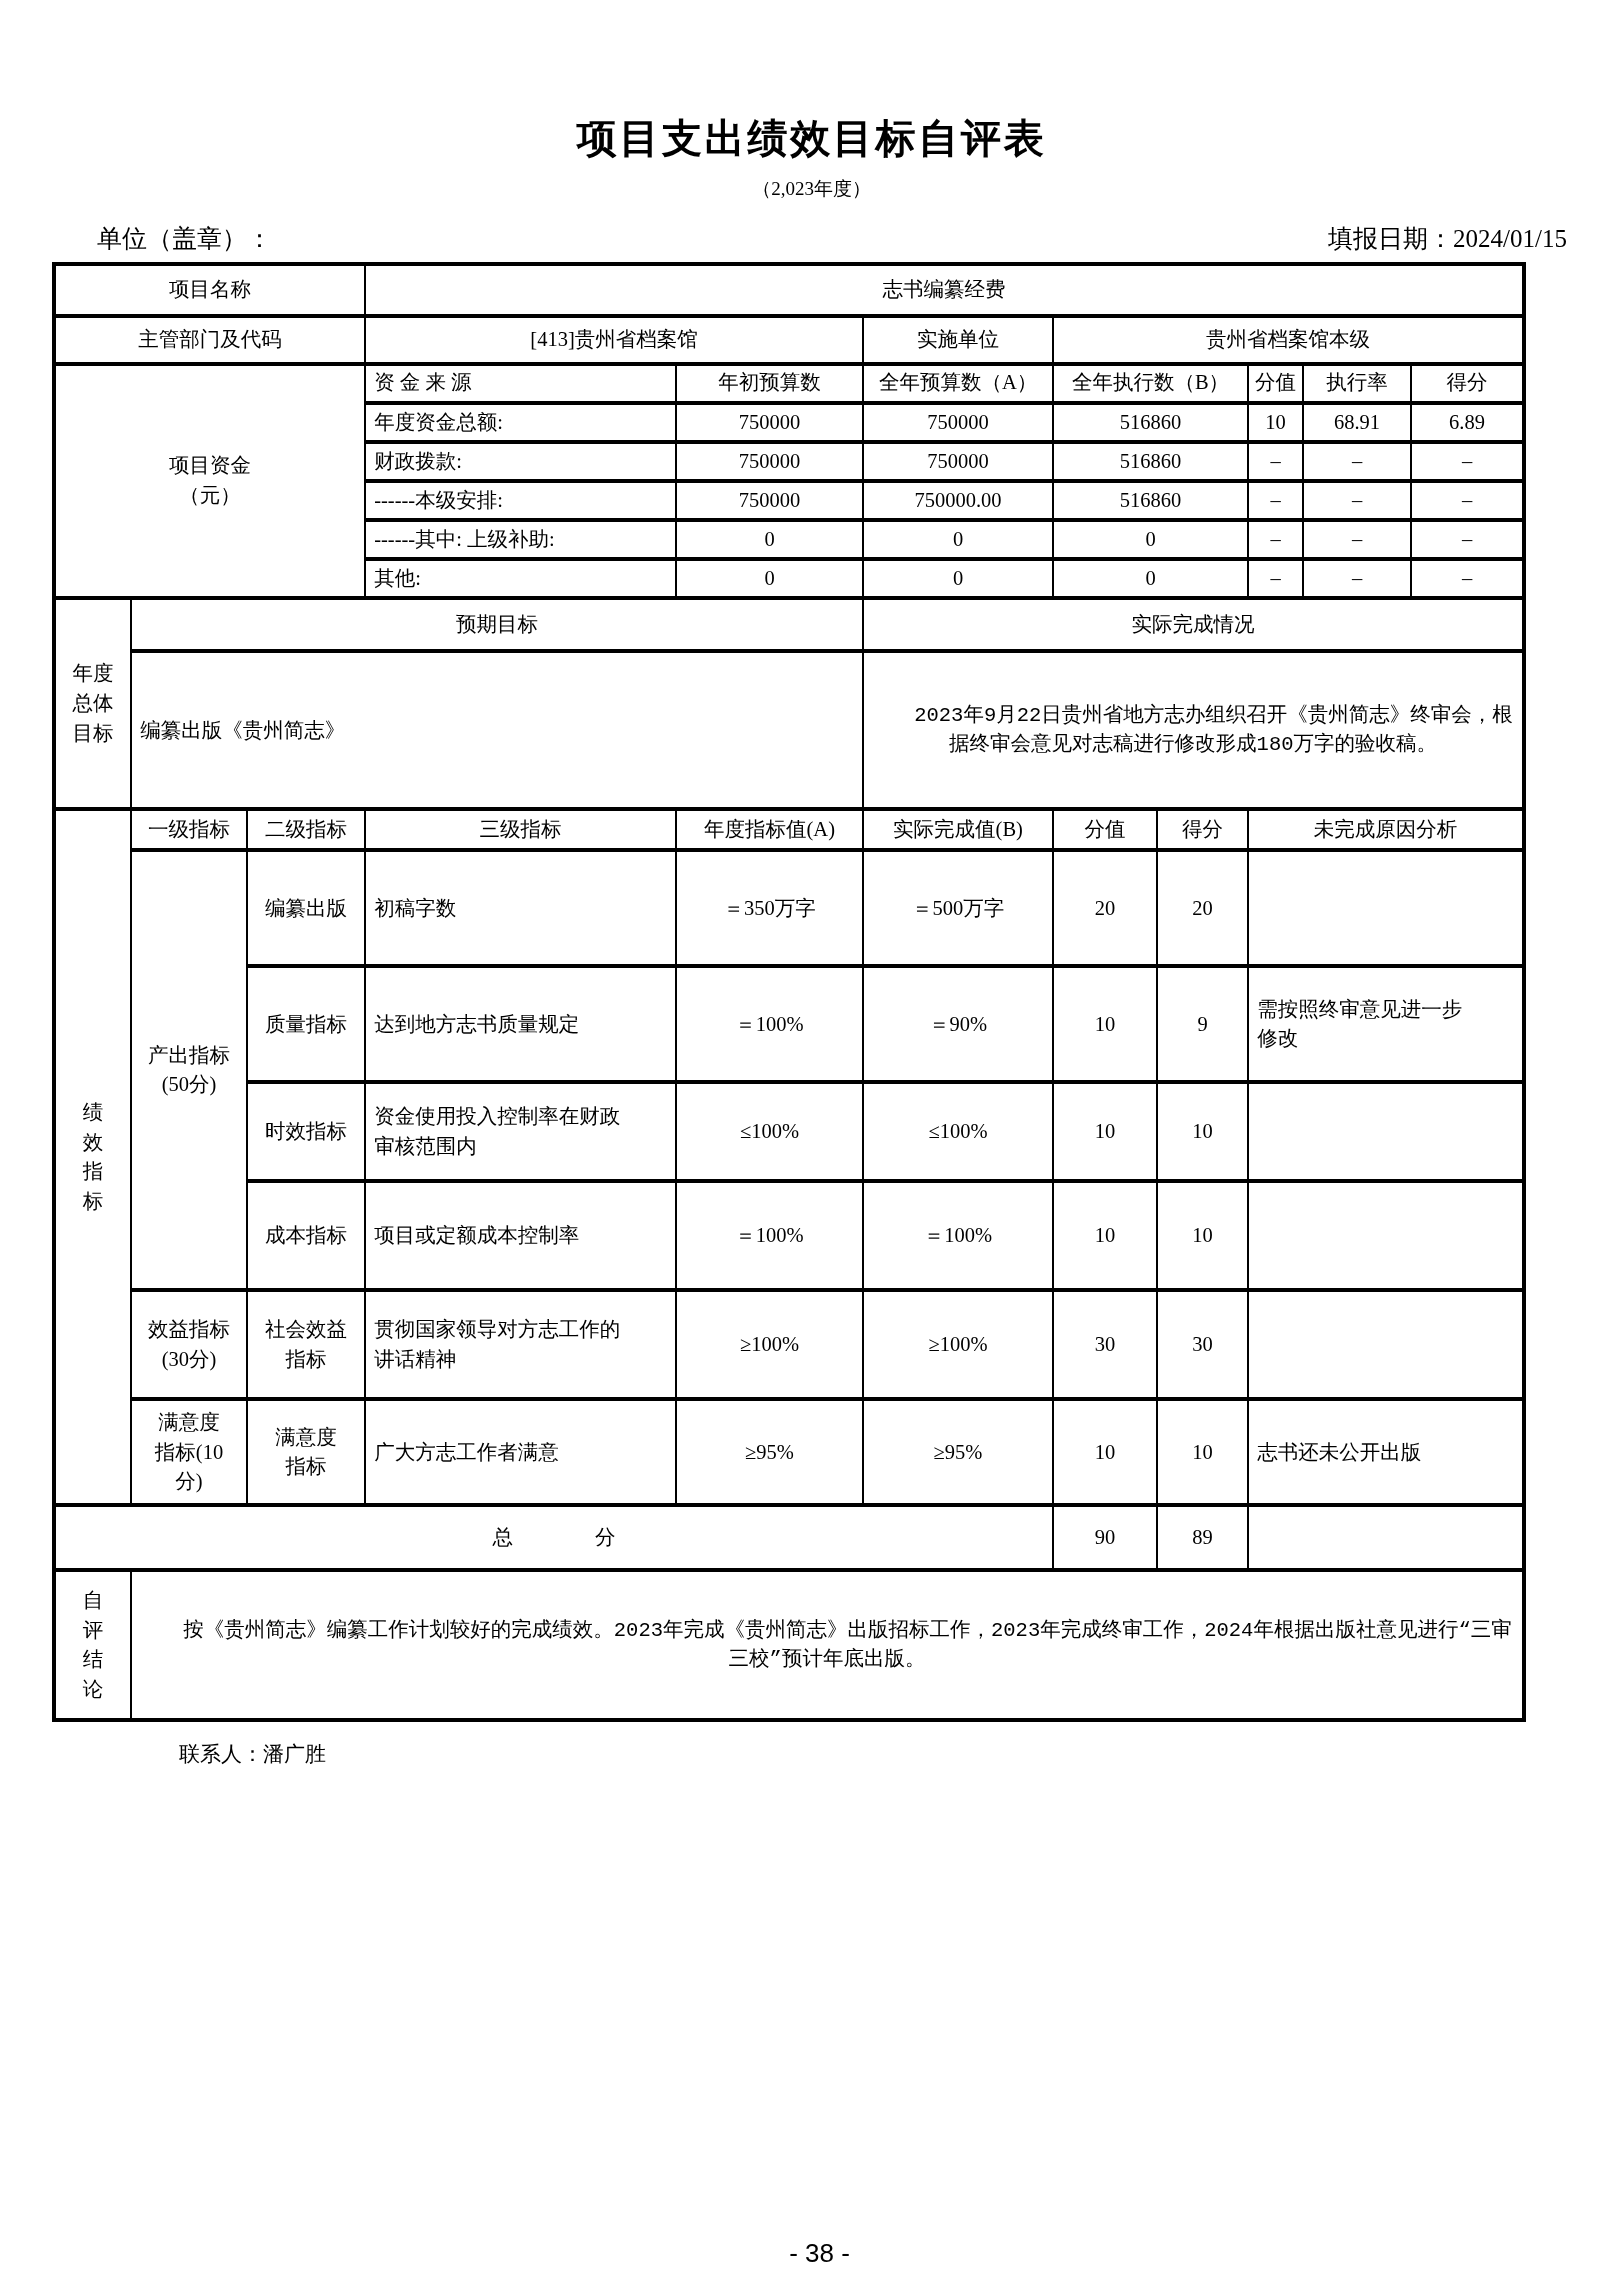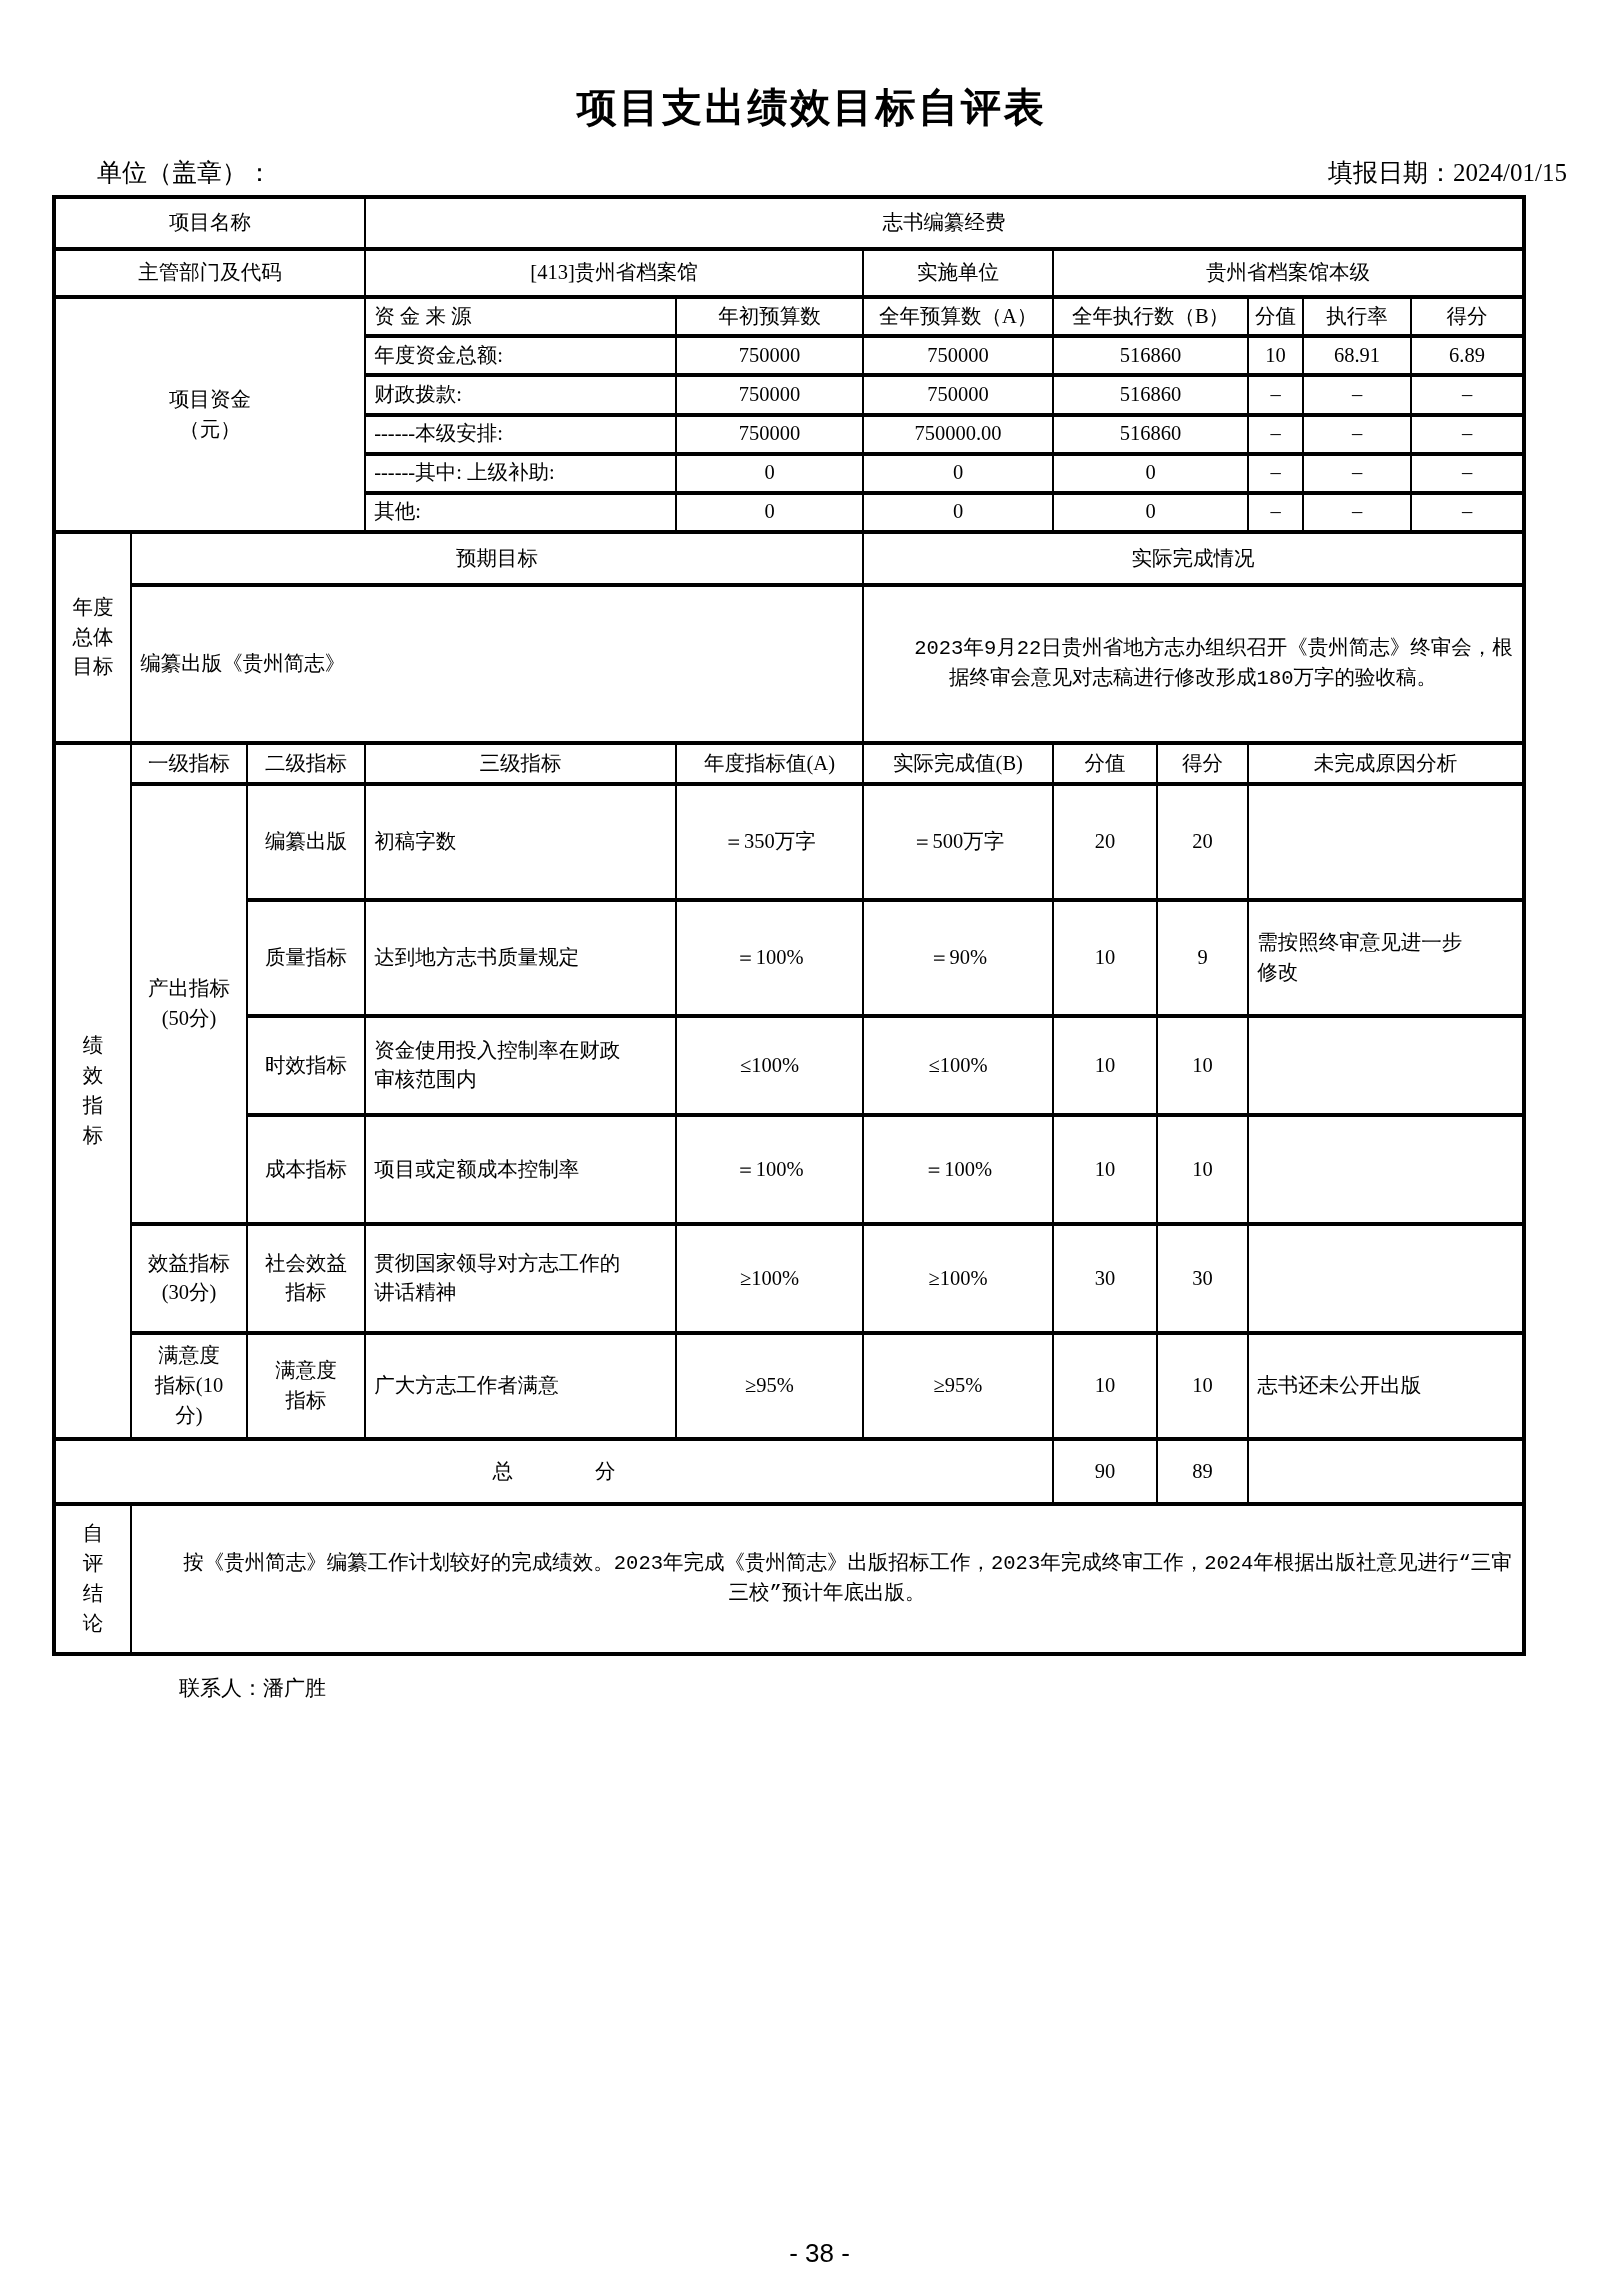--- a/index.html
+++ b/index.html
@@ -5,21 +5,21 @@
   html,body { margin:0; padding:0; background:#e8e8e8; }
   .page {
     position:relative;
     width:1623px; height:2295px;
     margin:0 auto;
     background:#ffffff;
     color:#000;
     font-family:"Liberation Serif","DejaVu Serif",serif;
   }
   .doc-title {
-    padding-top:80px;
+    padding-top:111px;
     text-align:center;
     font-family:"Liberation Sans","DejaVu Sans",sans-serif;
     font-weight:900;
     font-size:40px;
     letter-spacing:2.7px;
   }
   .doc-subtitle {
     text-align:center;
     font-size:19px;
     margin-top:9.5px;
@@ -74,20 +74,21 @@
     font-family:"Liberation Sans","DejaVu Sans",sans-serif;
     font-size:26px;
   }
 </style>
 </head>
 <body>
 
 <div class="page">
 
   <div class="doc-title">项目支出绩效目标自评表</div>
+  <div class="doc-subtitle">（2,023年度）</div>
 
   <div class="meta-row">
     <span>单位（盖章）：</span>
     <span>填报日期：2024/01/15</span>
   </div>
 
   <table class="main">
     <colgroup>
       <col style="width:77px">
         <col style="width:116px">

